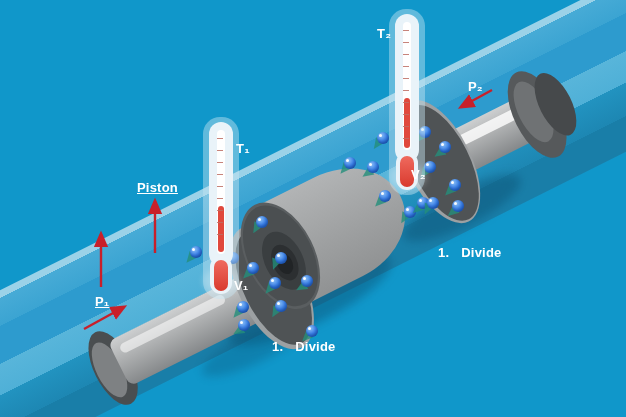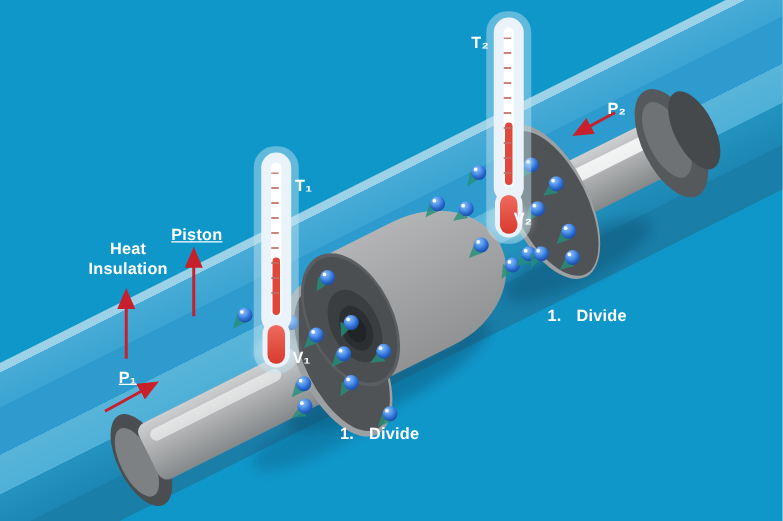--- a/index.html
+++ b/index.html
@@ -186,27 +186,23 @@
       <marker id="ah" markerWidth="8" markerHeight="8" refX="5.5" refY="3" orient="auto">
         <path d="M0,0 L7,3 L0,6 Z" fill="#c8202a"></path>
       </marker>
     </defs>
     <line x1="101" y1="287" x2="101" y2="234" stroke="#c8202a" stroke-width="2.4" marker-end="url(#ah)"></line>
     <line x1="155" y1="253" x2="155" y2="201" stroke="#c8202a" stroke-width="2.4" marker-end="url(#ah)"></line>
     <line x1="84" y1="329" x2="124" y2="307" stroke="#c8202a" stroke-width="2.4" marker-end="url(#ah)"></line>
     <line x1="492" y1="90" x2="461" y2="107" stroke="#c8202a" stroke-width="2.4" marker-end="url(#ah)"></line>
   </svg>
 
-  <div class="lbl center" style="left:55px;top:191px;width:95px;">
-    <div>Heat</div>
-    <div>Insulation</div>
-  </div>
   <div class="lbl" style="left:137px;top:180px;text-decoration:underline;">Piston</div>
   <div class="lbl" style="left:95px;top:294px;text-decoration:underline;">P₁</div>
-  <div class="lbl" style="left:486px;top:79px;">P₂</div>
+  <div class="lbl" style="left:468px;top:79px;">P₂</div>
   <div class="lbl" style="left:236px;top:121px;margin-top:20px;">T₁</div>
   <div class="lbl" style="left:377px;top:26px;">T₂</div>
   <div class="lbl" style="left:234px;top:278px;">V₁</div>
   <div class="lbl" style="left:411px;top:167px;">V₂</div>
 
   <div class="lbl divide" style="left:272px;top:339px;">
     <span>1.</span>
     <span>Divide</span>
   </div>
   <div class="lbl divide" style="left:438px;top:245px;">

